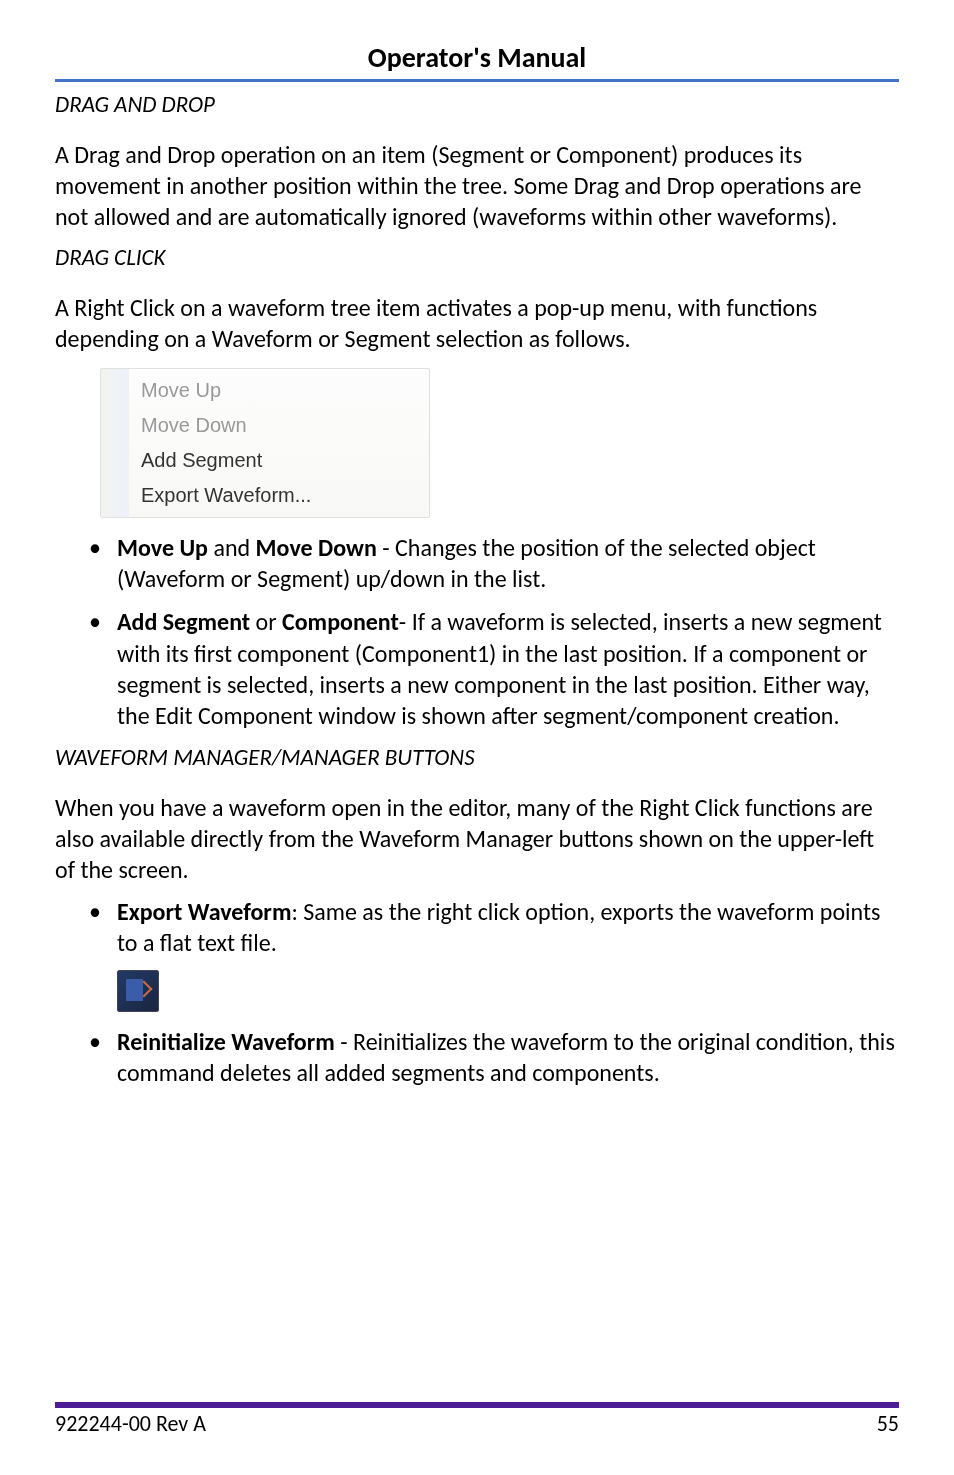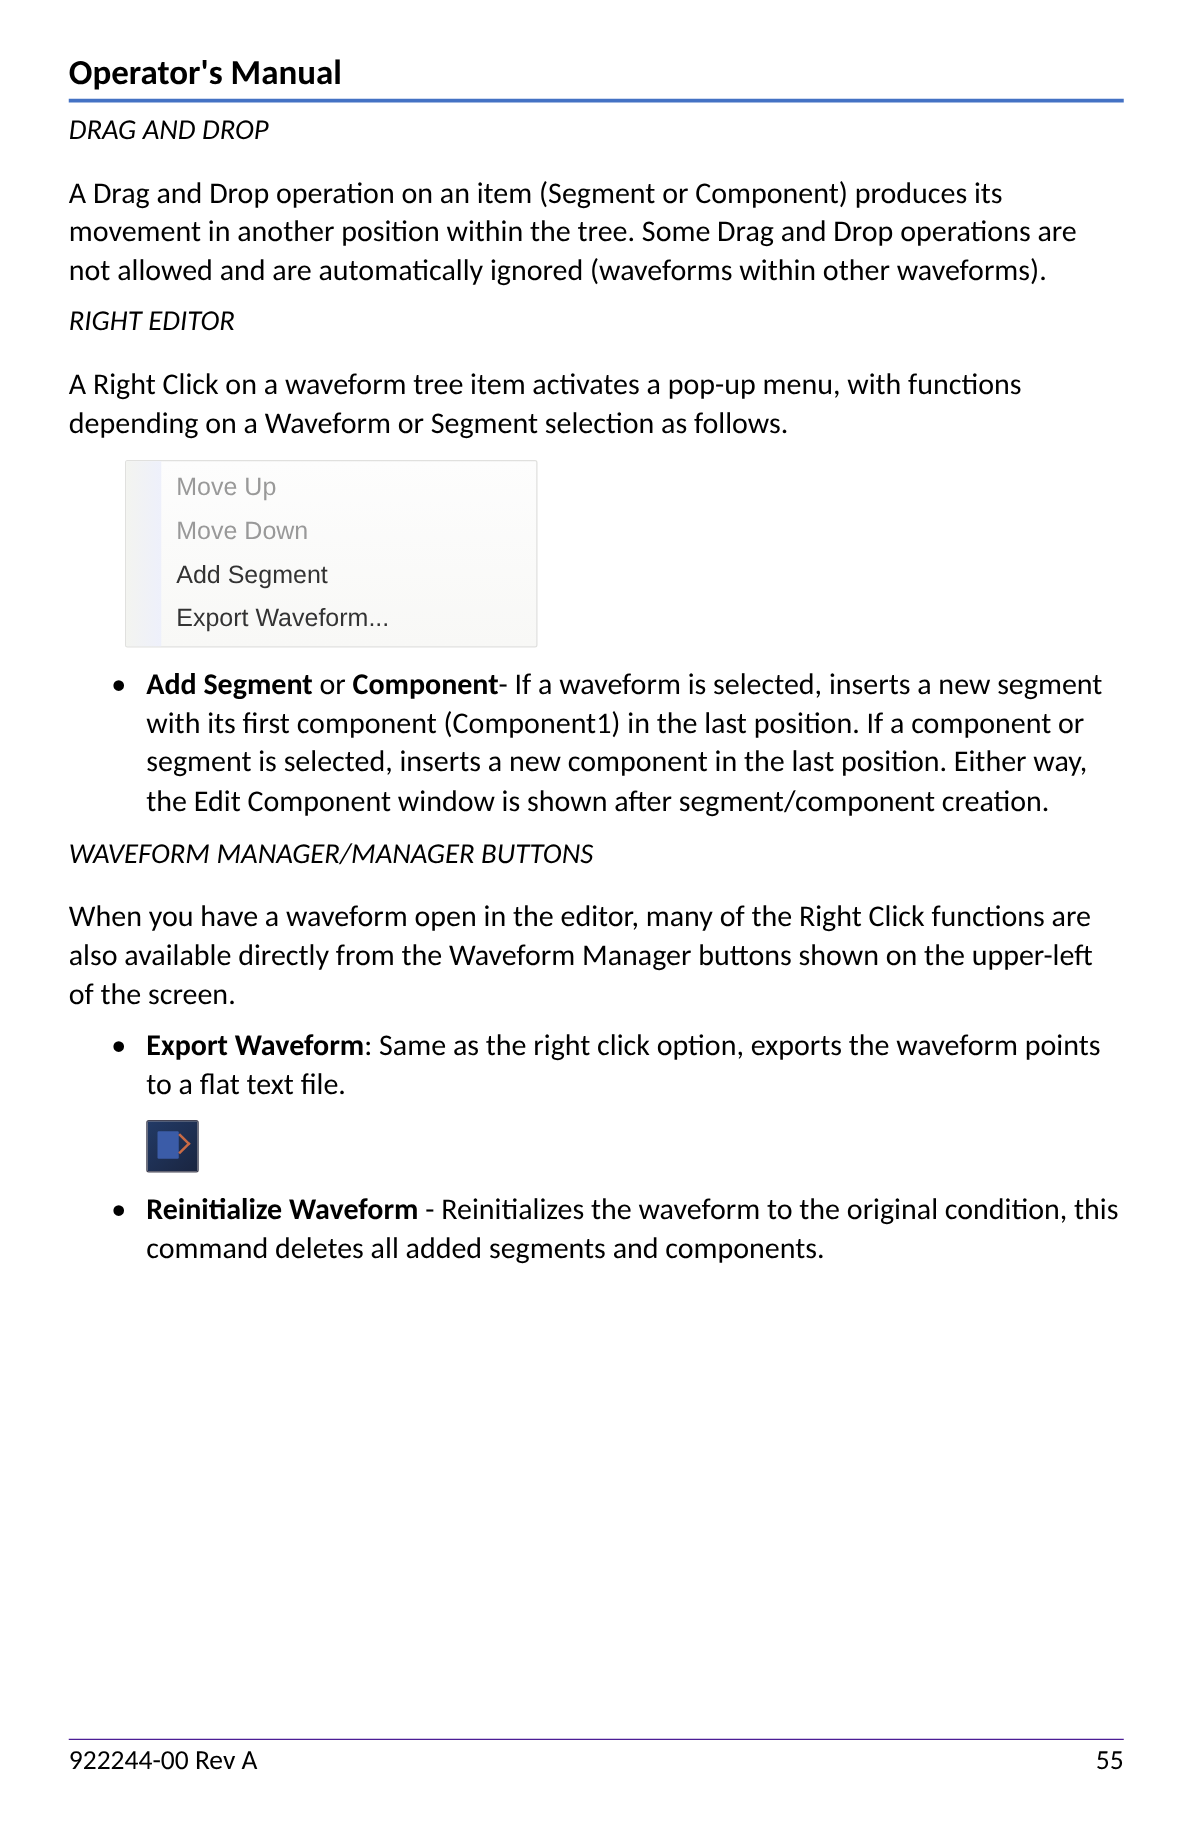--- a/index.html
+++ b/index.html
@@ -6,21 +6,21 @@
   body {
     width: 954px;
     height: 1475px;
     background: #ffffff;
     font-family: Calibri, Arial, sans-serif;
     color: #000;
     position: relative;
     padding: 40px 55px 40px 55px;
   }
   .header {
-    text-align: left;
+    text-align: center;
     font-size: 28px;
     font-weight: bold;
     color: #000;
     padding-bottom: 4px;
     border-bottom: 3px solid #4472c4;
   }
   .sec-heading {
     font-size: 23px;
     font-weight: normal;
     font-style: italic;
@@ -104,52 +104,55 @@
     right: 8px;
     top: 12px;
     width: 10px;
     height: 10px;
     border-top: 2px solid #c96a45;
     border-right: 2px solid #c96a45;
     transform: rotate(45deg);
   }
   .footer {
     position: absolute;
-    bottom: 54px;
+    bottom: 38px;
     left: 55px;
     right: 55px;
-    border-top: 1px solid #4c1d95;
+    border-top: 6px solid #4c1d95;
     padding-top: 2px;
     display: flex;
     justify-content: space-between;
     font-size: 22px;
   }
 </style>
 </head>
 <body>
 
 <div class="header">Operator's Manual</div>
 
 <div class="sec-heading">DRAG AND DROP</div>
 <p class="body-text">A Drag and Drop operation on an item (Segment or Component) produces its movement in another position within the tree. Some Drag and Drop operations are not allowed and are automatically ignored (waveforms within other waveforms).</p>
 
-<div class="sec-heading">RIGHT EDITOR</div>
+<div class="sec-heading">DRAG CLICK</div>
 <p class="body-text">A Right Click on a waveform tree item activates a pop-up menu, with functions depending on a Waveform or Segment selection as follows.</p>
 
 <div class="menu-box">
   <div class="menu-left"></div>
   <div class="menu-items">
     <div class="menu-item disabled">Move Up</div>
     <div class="menu-item disabled">Move Down</div>
     <div class="menu-item">Add Segment</div>
     <div class="menu-item">Export Waveform...</div>
   </div>
 </div>
 
 <ul class="bullets">
+  <li>
+    <span class="bold">Move Up</span><span> and </span><span class="bold">Move Down</span><span> - Changes the position of the selected object (Waveform or Segment) up/down in the list.</span>
+  </li>
   <li>
     <span class="bold">Add Segment</span><span> or </span><span class="bold">Component</span><span>- If a waveform is selected, inserts a new segment with its first component (Component1) in the last position. If a component or segment is selected, inserts a new component in the last position. Either way, the Edit Component window is shown after segment/component creation.</span>
   </li>
 </ul>
 
 <div class="sec-heading">WAVEFORM MANAGER/MANAGER BUTTONS</div>
 <p class="body-text">When you have a waveform open in the editor, many of the Right Click functions are also available directly from the Waveform Manager buttons shown on the upper-left of the screen.</p>
 
 <ul class="bullets">
   <li>

